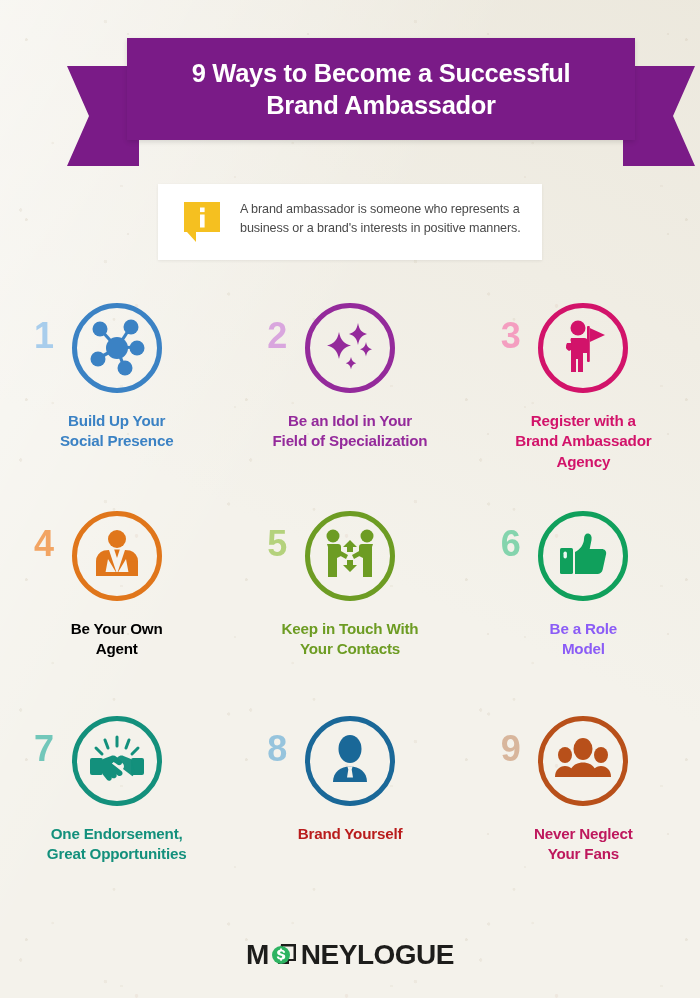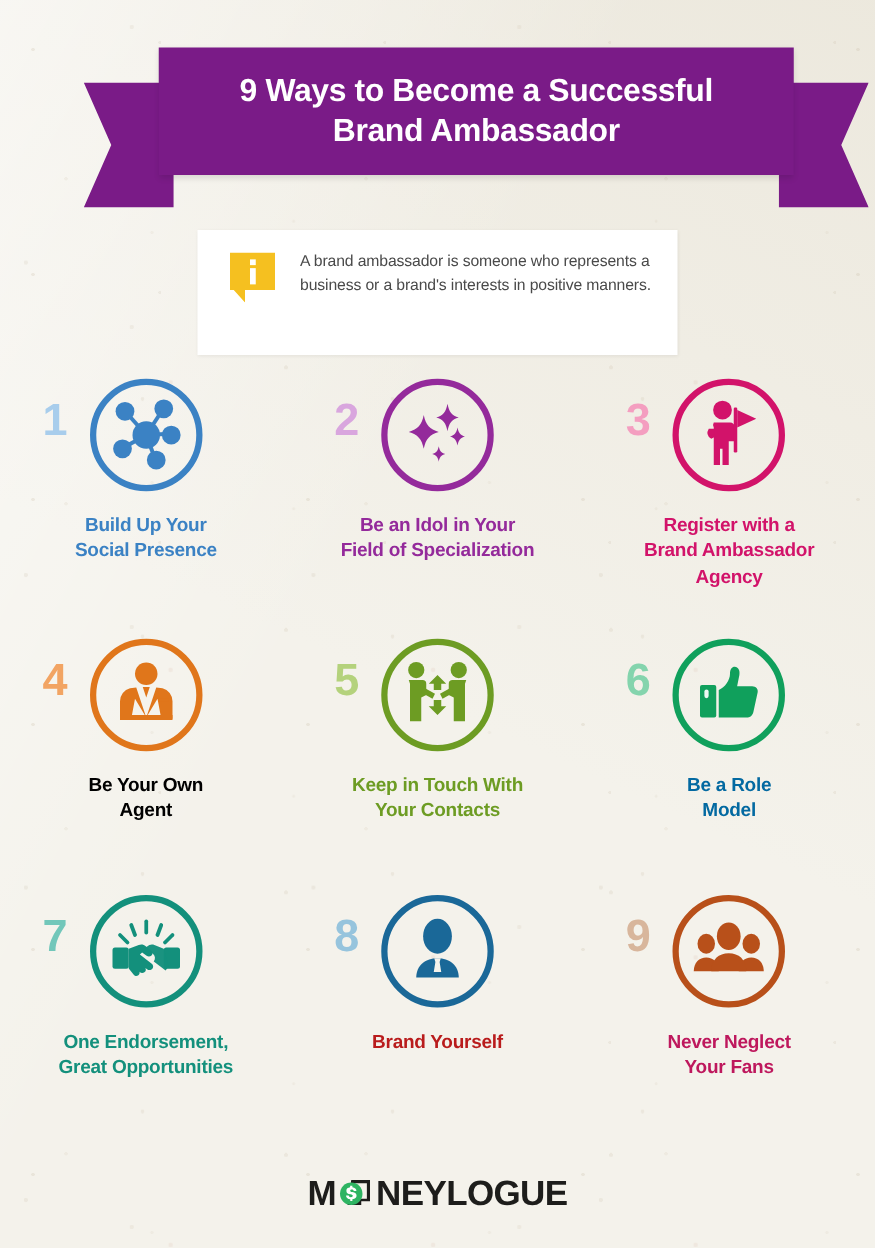--- a/index.html
+++ b/index.html
@@ -83,21 +83,21 @@
     padding: 0 14px;
     white-space: pre-line;
   }
 
   
   #info-card {
     position: absolute;
     top: 184px;
     left: 158px;
     width: 384px;
-    height: 100px;
+    height: 76px;
     background: #ffffff;
     display: flex;
     align-items: flex-start;
     padding: 16px 18px 16px 26px;
     box-shadow: 0 1px 3px rgba(0,0,0,.07);
   }
   #info-icon {
     width: 36px; height: 40px;
     flex: 0 0 36px;
     margin-right: 20px;
@@ -331,21 +331,21 @@
       <div class="icon-row">
         <div class="step-num" style="color:#84d4ad">6</div>
         <div class="icon-circle" style="border:5px solid #10a05c">
           <svg width="56" height="56" viewBox="0 0 56 56" fill="#10a05c">
             <rect x="5" y="20" width="13" height="26" rx="1.6"></rect>
             <rect x="8.5" y="23.5" width="3.4" height="7" rx="1.7" fill="#ffffff" opacity=".92"></rect>
             <path d="M20,24 c5,-2 9,-8 9,-13 c0,-4 2,-6 4.5,-5.5 c2.5,.5 3.5,3 3,6.5 l-1.8,9 h12 c3,0 5,2.2 4.4,5 l-3.4,15.5 c-.6,2.8 -2.6,4.5 -5.4,4.5 h-22.3 z"></path>
           </svg>
         </div>
       </div>
-      <div class="cell-label" style="color:#0369a1">Be a Role
+      <div class="cell-label" style="color:#8b5cf6">Be a Role
 Model</div>
     </div>
   </div>
 
   <div class="row r3">
 
     <div class="cell">
       <div class="icon-row">
         <div class="step-num" style="color:#72c7ba">7</div>
         <div class="icon-circle" style="border:5px solid #13907c">

